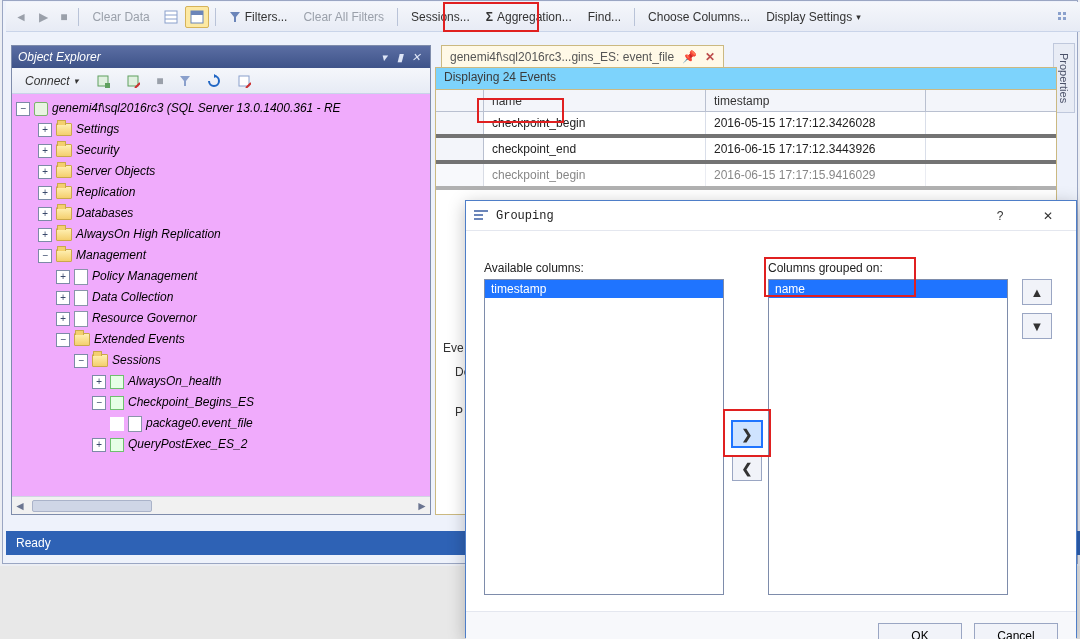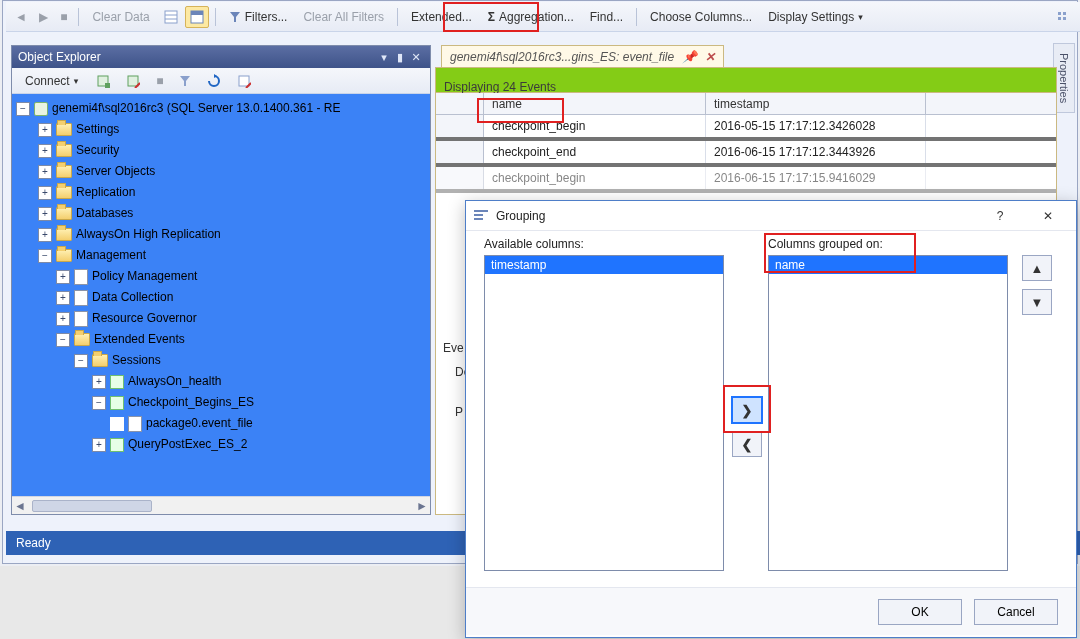--- a/index.html
+++ b/index.html
@@ -16,21 +16,21 @@
   .tb-btn.active { background:#fde9a3; border-color:#d6b35a; }
   .redbox-grouping { position:absolute; left:440px; top:1px; width:96px; height:30px; border:2px solid #e02020; pointer-events:none; }
   .caret { font-size:9px; }
   .tb-spacer { flex:1; }
   .toolbar svg { display:block; }
 
   
   .props-tab { position:absolute; right:2px; top:42px; width:22px; height:70px; background:#e8ecf5; border:1px solid #bfc8dc; display:flex; align-items:center; justify-content:center; writing-mode:vertical-rl; font-size:11px; color:#4a5168; }
 
   
-  .obj-explorer { position:absolute; left:8px; top:44px; width:420px; height:470px; border:1px solid #7e8cab; background:#3b82f6; }
+  .obj-explorer { position:absolute; left:8px; top:44px; width:420px; height:470px; border:1px solid #7e8cab; background:#f0abfc;font-style:italic; }
   .oe-title { height:22px; background:linear-gradient(#5b6ea3,#3e5389); color:#fff; display:flex; align-items:center; padding:0 6px; font-size:12px; }
   .oe-title .title-txt { flex:1; }
   .oe-title .tctrl { width:16px; text-align:center; color:#dfe6f7; font-size:11px; }
   .oe-toolbar { height:26px; background:linear-gradient(#f5f7fb,#e7ebf5); border-bottom:1px solid #c9d4e9; display:flex; align-items:center; padding:0 6px; gap:6px; }
   .oe-tree-wrap { position:absolute; top:48px; bottom:18px; left:0; right:0; overflow:hidden; }
   .oe-tree { padding:4px 2px; line-height:21px; }
   .tree-row { display:flex; align-items:center; gap:4px; padding:0 2px; white-space:nowrap; }
   .tw { width:14px; height:14px; border:1px solid #7d8aa7; background:#fff; display:inline-flex; align-items:center; justify-content:center; font-size:10px; color:#3a4a6c; }
   .tw.empty { border:none; }
   .ind { display:inline-block; }
@@ -38,47 +38,47 @@
   .fld::before { content:""; position:absolute; top:-4px; left:0; width:7px; height:4px; background:#f4cf6e; border:1px solid #caa84a; border-bottom:none; border-radius:1px 1px 0 0; }
   .doc { width:14px; height:16px; background:#fff; border:1px solid #8a94aa; position:relative; }
   .xe  { width:14px; height:14px; background:#e6ffe6; border:1px solid #6fbf6f; position:relative; }
   .srv { width:14px; height:14px; background:#e9f4e2; border:1px solid #7cb36d; border-radius:2px; }
   .oe-hscroll { position:absolute; left:0; right:0; bottom:0; height:18px; background:#f1f1f1; border-top:1px solid #d0d5e2; display:flex; align-items:center; }
   .oe-hscroll .thumb { width:120px; height:12px; background:#cfd6e6; border:1px solid #aab3c9; margin-left:4px; border-radius:2px; }
   .oe-hscroll .arrow { width:16px; text-align:center; color:#6b7590; }
 
   
   .rpane { position:absolute; left:432px; top:44px; width:622px; height:470px; }
-  .tabstrip { height:22px; display:flex; padding-left:6px; gap:0;font-style:italic; }
+  .tabstrip { height:22px; display:flex; padding-left:6px; gap:0; }
   .tab { height:22px; background:#fff9e7; border:1px solid #cbb981; border-bottom:none; padding:2px 8px; display:flex; align-items:center; gap:8px; color:#555; }
   .tab .pin { color:#b3a568; }
   .tab .x { color:#bc4c4c; font-weight:bold; }
   .rbody { position:absolute; top:22px; left:0; right:0; bottom:0; border:1px solid #cbb981; background:#fff; }
-  .disp-bar { height:22px; background:#84cc16; border-bottom:1px solid #cbb981; padding:12px 8px; color:#3b3b3b; }
+  .disp-bar { height:22px; background:#7dd3fc; border-bottom:1px solid #cbb981; padding:2px 8px; color:#3b3b3b; }
   .grid { position:relative; }
   .gridhdr { height:22px; display:flex; border-bottom:1px solid #b9c0d0; background:#f3f5fa; }
   .gh { border-right:1px solid #b9c0d0; display:flex; align-items:center; padding:0 8px; color:#333; }
   .rowsel { width:48px; border-right:1px solid #b9c0d0; background:#f3f5fa; }
   .gridrow { height:26px; display:flex; border-bottom:4px solid #737373; }
   .cell { border-right:1px solid #d9dee9; padding:4px 8px; color:#222; display:flex; align-items:center; }
   .redbox-name { position:absolute; left:474px; top:97px; width:87px; height:25px; border:2px solid #e02020; pointer-events:none; }
 
   .rlabels { position:absolute; left:440px; top:340px; font-size:12px; color:#333; }
   .rlabelD { position:absolute; left:452px; top:364px; color:#333; }
   .rlabelP { position:absolute; left:452px; top:404px; color:#333; }
 
   
   .status { position:absolute; left:3px; top:530px; width:1074px; height:24px; background:#2e62b5; color:#fff; display:flex; align-items:center; padding:0 10px; }
 
   
   .dialog { position:absolute; left:465px; top:200px; width:612px; height:438px; background:#fff; border:1px solid #4e7ec8; box-shadow:0 4px 16px rgba(0,0,0,.25); }
   .dlg-title { height:30px; display:flex; align-items:center; padding:0 8px; gap:8px; border-bottom:1px solid #e4e7ef; }
-  .dlg-title .t { flex:1; color:#222; }
+  .dlg-title .t { flex:1; color:#222;font-family:Liberation Mono, monospace; }
   .dlg-title .wbtn { width:40px; height:24px; display:flex; align-items:center; justify-content:center; color:#333; }
-  .dlg-body { position:relative; padding:18px 18px 12px 30px; height:356px; }
+  .dlg-body { position:relative; padding:18px 18px 12px 30px; height:356px;margin-top:24px; }
   .col-lbl { position:absolute; font-size:12px; color:#222; }
   .listbox { position:absolute; border:1px solid #7e8cab; background:#fff; }
   .listitem { padding:2px 6px; }
   .listitem.sel { background:#1f74ff; color:#fff; }
   .arrow-btn { position:absolute; width:30px; height:26px; border:1px solid #9aa6c3; background:#f1f3f9; display:flex; align-items:center; justify-content:center; font-size:13px; font-weight:bold; color:#333; }
   .arrow-btn.highlight { background:#cfe3ff; border:1px solid #1f74ff; outline:1px solid #1f74ff; }
   .redbox-heading { position:absolute; border:2px solid #e02020; pointer-events:none; }
   .dlg-btns { height:48px; display:flex; align-items:center; justify-content:flex-end; gap:12px; padding:0 18px; border-top:1px solid #e4e7ef; background:#f7f8fb; }
   .dlg-btns button { width:84px; height:26px; background:#f1f3f9; border:1px solid #9aa6c3; }
 
@@ -111,21 +111,21 @@
       </span>
       <span class="tb-sep"></span>
       <span class="tb-btn">
         <svg width="12" height="12">
             <polygon points="1,1 11,1 7,6 7,11 5,11 5,6" fill="#6b85b9"></polygon>
           </svg>
         <span>Filters...</span>
       </span>
       <span class="tb-btn dim">Clear All Filters</span>
       <span class="tb-sep"></span>
-      <span class="tb-btn">Extended...</span>
+      <span class="tb-btn">Sessions...</span>
       <span class="tb-btn">
         <span style="font-weight:bold;">Σ</span>
         <span>Aggregation...</span>
       </span>
       <span class="tb-btn">Find...</span>
       <span class="tb-sep"></span>
       <span class="tb-btn">Choose Columns...</span>
       <span class="tb-btn">
         <span>Display Settings</span>
           <span class="caret">▾</span>

